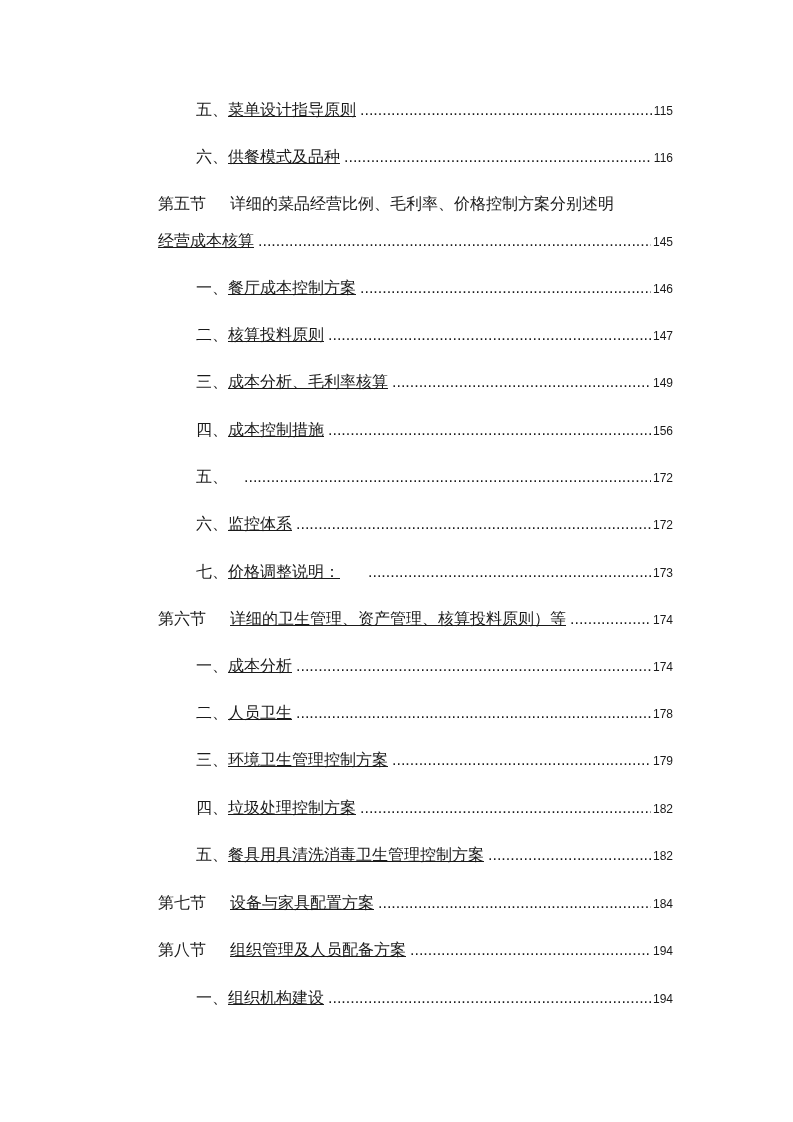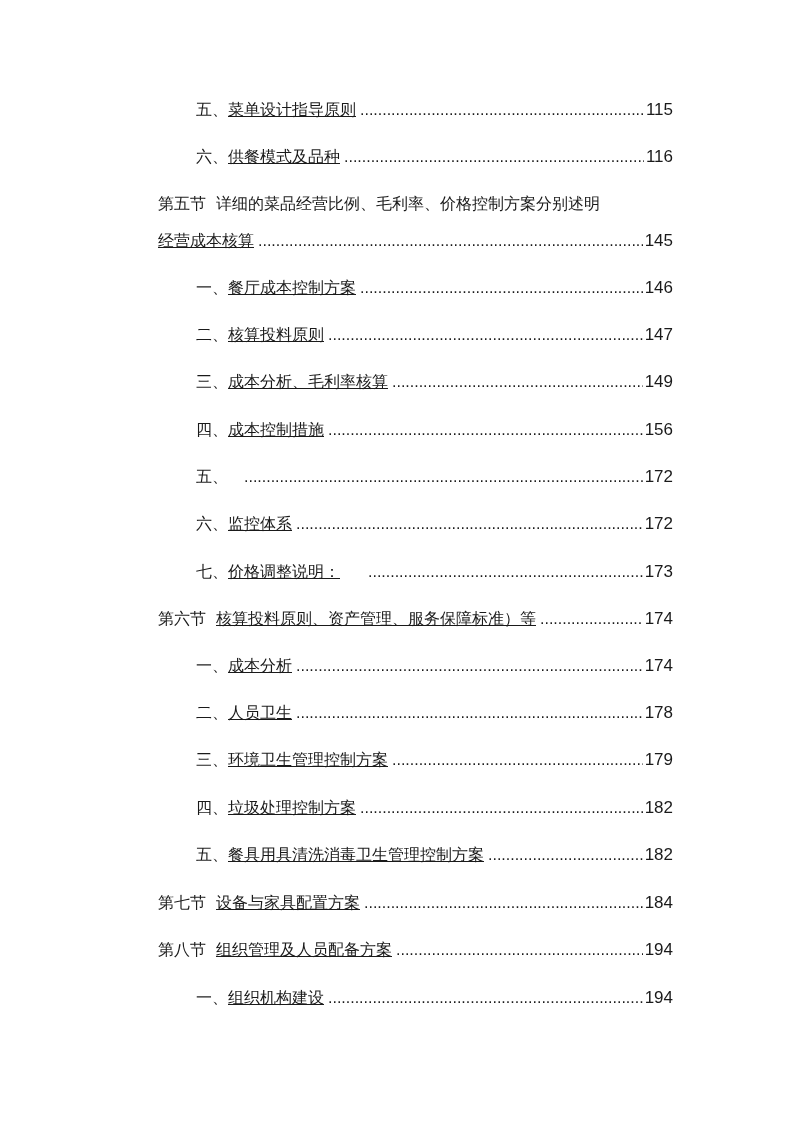--- a/index.html
+++ b/index.html
@@ -29,31 +29,31 @@
       letter-spacing: 0px;
       font-family: "Liberation Sans", sans-serif;
       color: #1a1a1a;
     }
     .leader::before {
       content: "................................................................................................................................................................................................";
     }
     .page {
       flex: 0 0 auto;
       font-family: "Liberation Sans", sans-serif;
-      font-size: 17px;
+      font-size: 12px;
       text-align: left;
     }
     .sec-line {
       position: absolute;
       left: 158px;
       font-size: 16px;
       line-height: 20px;
       white-space: nowrap;
     }
-    .sec-label { margin-right: 10px; }
+    .sec-label { margin-right: 24px; }
   </style>
 </head>
 <body>
 
 <div class="toc">
 
   <div class="entry level-2" style="top:100px">
     <span class="num">五、</span>
     <span class="title">菜单设计指导原则</span>
     <span class="leader"></span>
@@ -119,21 +119,21 @@
 
   <div class="entry level-2" style="top:562px">
     <span class="num">七、</span>
     <span class="title">价格调整说明：</span>
     <span class="leader" style="margin-left:28px"></span>
     <span class="page">173</span>
   </div>
 
   <div class="entry level-1" style="top:609px">
     <span class="sec-label">第六节</span>
-    <span class="title">核算投料原则、资产管理、服务保障标准）等</span>
+    <span class="title">详细的卫生管理、资产管理、核算投料原则）等</span>
     <span class="leader"></span>
     <span class="page">174</span>
   </div>
 
   <div class="entry level-2" style="top:656px">
     <span class="num">一、</span>
     <span class="title">成本分析</span>
     <span class="leader"></span>
     <span class="page">174</span>
   </div>

